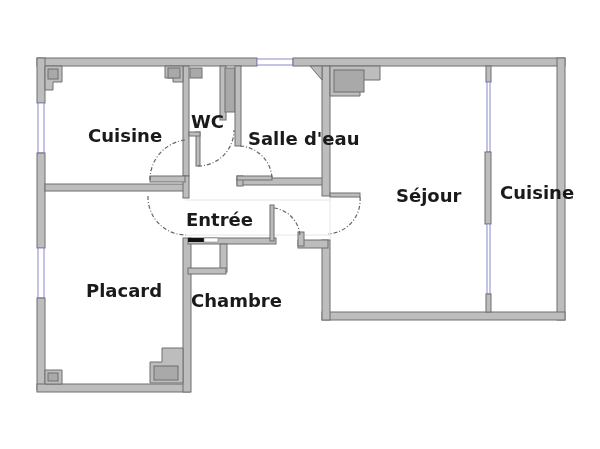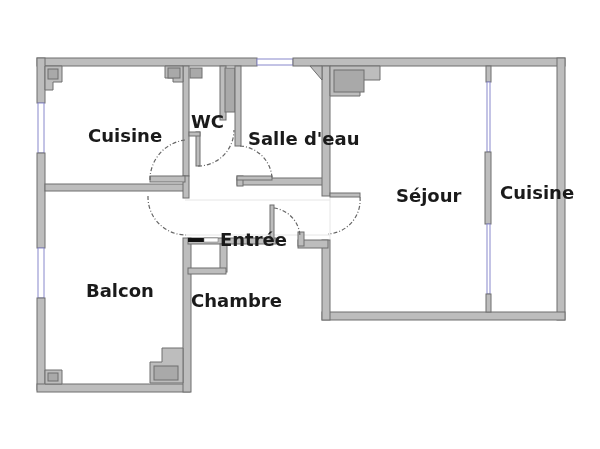--- a/index.html
+++ b/index.html
@@ -109,15 +109,15 @@
     <path class="door-arc" d="M274 208 A30 30 0 0 1 300 236"></path>
     <path class="door-arc" d="M360 197 A34 34 0 0 1 328 234"></path>
   </g>
 </svg>
 
 <div class="room-label" style="left:88px; top:125px;">Cuisine</div>
 <div class="room-label" style="left:191px; top:111px;">WC</div>
 <div class="room-label" style="left:248px; top:128px;">Salle d'eau</div>
 <div class="room-label" style="left:396px; top:185px;">Séjour</div>
 <div class="room-label" style="left:500px; top:182px;">Cuisine</div>
-<div class="room-label" style="left:220px; top:209px;margin-top:20px;">Entrée</div>
-<div class="room-label" style="left:86px; top:280px;">Balcon</div>
+<div class="room-label" style="left:186px; top:209px;">Entrée</div>
+<div class="room-label" style="left:86px; top:280px;">Placard</div>
 <div class="room-label" style="left:191px; top:290px;">Chambre</div>
 
 </body></html>

